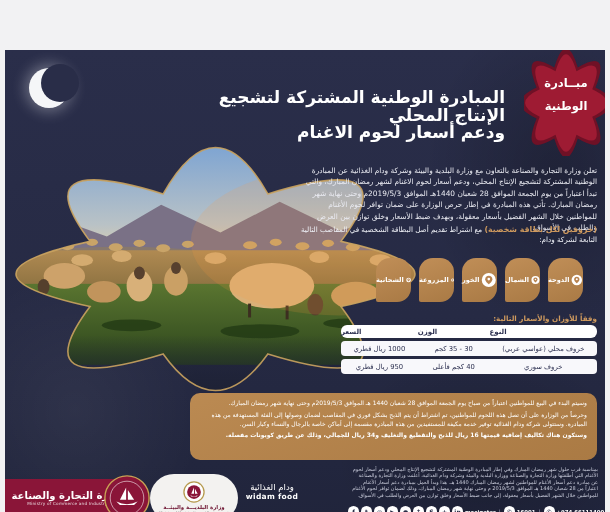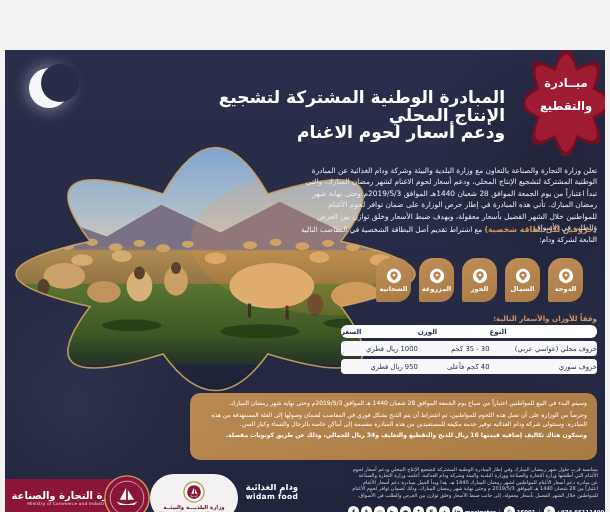--- a/index.html
+++ b/index.html
@@ -33,48 +33,48 @@
 
   
   .intro{position:absolute;right:8px;top:115px;width:298px;direction:rtl;text-align:right;color:#e9eaf1;font-size:7.4px;line-height:11.4px;}
 
   .saleline{position:absolute;right:8px;top:173px;width:298px;direction:rtl;text-align:right;font-size:7.8px;font-weight:bold;color:#c0504a;}
   .allowance{position:absolute;right:8px;top:175px;width:298px;direction:rtl;text-align:right;font-size:7.2px;line-height:10px;color:#eef0f6;}
   .allowance .goldbold{color:#cf9a5e;font-weight:bold;font-size:7.8px;}
 
   
   .locrow{position:absolute;right:22px;top:208px;display:flex;direction:rtl;gap:8px;}
-  .locbadge{width:35px;height:44px;background:linear-gradient(160deg,#c08e57,#a97a45);border-radius:14px 14px 14px 2px;display:flex;flex-direction:column;align-items:center;justify-content:center;gap:2px;}
+  .locbadge{width:35px;height:44px;background:linear-gradient(160deg,#c08e57,#a97a45);border-radius:14px 14px 14px 2px;display:flex;flex-direction:row;align-items:center;justify-content:center;gap:2px;}
   .locbadge svg{display:block;}
   .locbadge .lbl{color:#fff;font-size:6.6px;font-weight:bold;line-height:7px;}
 
   .weights-heading{position:absolute;right:8px;top:264px;direction:rtl;color:#cf9a5e;font-size:7.2px;font-weight:bold;}
 
   
   .ptable{position:absolute;right:8px;top:275px;width:256px;direction:rtl;}
   .ptable .hrow{display:grid;grid-template-columns:42% 28% 30%;background:#ffffff;border-radius:6px;height:13px;align-items:center;margin-bottom:3px;}
   .ptable .hrow div{font-size:7px;font-weight:bold;color:#2c3050;text-align:left;}
   .ptable .drow{display:grid;grid-template-columns:42% 28% 30%;background:#f8f8fb;border-radius:4px;height:15px;align-items:center;margin-bottom:3px;}
-  .ptable .drow div{font-size:6.8px;color:#2c3050;text-align:right;}
+  .ptable .drow div{font-size:6.8px;color:#2c3050;text-align:center;}
 
   
   .tanbox{position:absolute;left:185px;top:343px;width:387px;height:55px;background:linear-gradient(160deg,#bb8a52,#aa7a44);border-radius:10px;padding:6px 10px;direction:rtl;text-align:right;color:#fff;}
   .tanbox p{margin:0 0 3px 0;font-size:6px;line-height:8.8px;}
   .tanbox p.strong{font-weight:bold;}
 
   
   .moci-banner{position:absolute;left:0;top:429px;width:143px;height:38px;background:#8a1538;border-radius:0 19px 19px 0;display:flex;flex-direction:column;align-items:center;justify-content:center;padding-right:18px;box-sizing:border-box;}
   .moci-banner .ar{color:#fff;font-weight:bold;font-size:10px;direction:rtl;}
   .moci-banner .en{color:#e7d3da;font-size:4.2px;letter-spacing:.2px;}
   .pill{position:absolute;left:145px;top:424px;width:88px;height:48px;background:#f3f2f0;border-radius:24px;display:flex;flex-direction:column;align-items:center;justify-content:center;gap:1px;}
   .pill .ar{color:#6d1230;font-weight:bold;font-size:5.4px;direction:rtl;}
   .pill .en{color:#5a5a5a;font-size:3.4px;}
   .emblem{position:absolute;left:99px;top:425px;width:46px;height:46px;}
   .widam{position:absolute;left:236px;top:432px;width:62px;text-align:center;color:#fff;}
-  .widam .ar{font-size:8.5px;font-weight:bold;direction:rtl;line-height:10px;}
+  .widam .ar{font-size:8.5px;font-weight:normal;direction:rtl;line-height:10px;}
   .widam .en{font-size:7.5px;font-weight:bold;letter-spacing:.3px;line-height:9px;}
 
   .footer-about{position:absolute;right:7px;top:416px;width:246px;direction:rtl;text-align:right;color:#c9ccdb;font-size:5px;line-height:6.4px;}
   .contact-row{position:absolute;right:7px;top:456px;width:250px;display:flex;align-items:center;gap:2px;}
   .sicon{width:11px;height:11px;border-radius:50%;background:#fff;color:#262a44;font-size:6px;font-weight:bold;display:flex;align-items:center;justify-content:center;flex:0 0 auto;line-height:1;}
   .ctxt{color:#fff;font-size:5.4px;font-weight:bold;white-space:nowrap;}
   .csep{color:#9aa0b8;font-size:6px;margin:0 1px;}
 
   .arch-wrap{position:absolute;left:8px;top:96px;width:405px;height:250px;}
 </style>
@@ -174,21 +174,21 @@
 
   <div class="rosette">
     <svg width="84" height="106" viewBox="0 0 80 100" preserveAspectRatio="none">
       <g transform="translate(40,50) scale(1.12) translate(-40,-50)">
         <path d="M30,20 Q40,-12 50,20 Q78.5,3.5 65,37 Q93,50 65,63 Q78.5,96.5 50,80 Q40,112 30,80 Q1.5,96.5 15,63 Q-13,50 15,37 Q1.5,3.5 30,20 Z" fill="#6f1126"></path>
       </g>
       <path d="M30,20 Q40,-12 50,20 Q78.5,3.5 65,37 Q93,50 65,63 Q78.5,96.5 50,80 Q40,112 30,80 Q1.5,96.5 15,63 Q-13,50 15,37 Q1.5,3.5 30,20 Z" fill="#9e1b33"></path>
     </svg>
     <div class="txt" dir="rtl">
       <div>مبــادرة</div>
-      <div>والتقطيع</div>
+      <div>الوطنية</div>
     </div>
   </div>
 
   <div class="title">
     <div>المبادرة الوطنية المشتركة لتشجيع الإنتاج المحلي</div>
     <div>ودعم أسعار لحوم الاغنام</div>
   </div>
 
   <div class="intro">تعلن وزارة التجارة والصناعة بالتعاون مع وزارة البلدية والبيئة وشركة ودام الغذائية عن المبادرة الوطنية المشتركة لتشجيع الإنتاج المحلي، ودعم أسعار لحوم الاغنام لشهر رمضان المبارك، والتي تبدأ اعتباراً من يوم الجمعة الموافق 28 شعبان 1440هـ الموافق 2019/5/3م وحتى نهاية شهر رمضان المبارك. تأتي هذه المبادرة في إطار حرص الوزارة على ضمان توافر لحوم الأغنام للمواطنين خلال الشهر الفضيل بأسعار معقولة، وبهدف ضبط الأسعار وخلق توازن بين العرض والطلب في الأسواق.</div>
 

